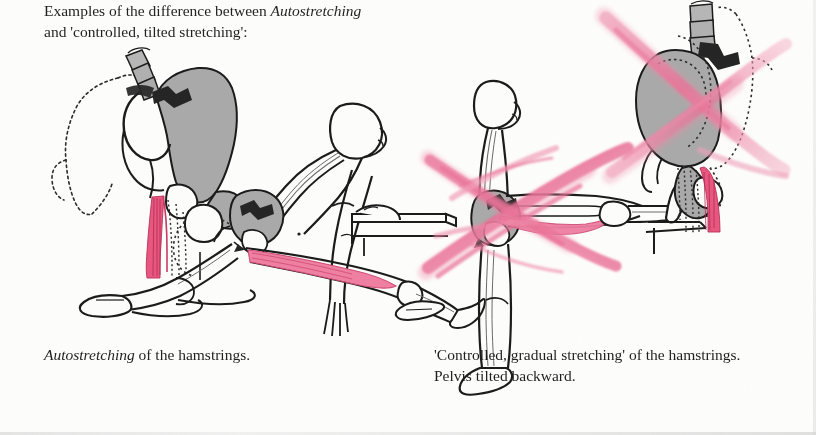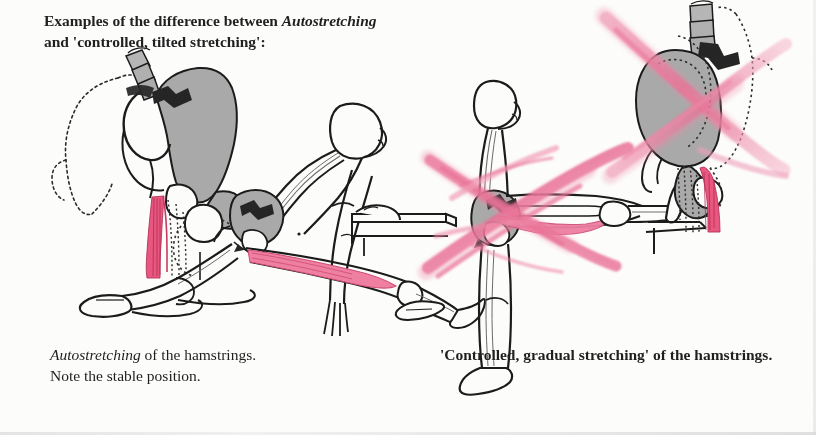--- a/index.html
+++ b/index.html
@@ -13,39 +13,38 @@
     height: 435px;
     background: #fdfdfc;
     overflow: hidden;
     font-family: "Liberation Serif", "DejaVu Serif", serif;
     color: #1a1a1a;
   }
   
   .intro {
     position: absolute;
     left: 44px;
-    top: 10px;
+    top: 0px;
     width: 420px;
     font-size: 15.5px;
     line-height: 21px;
     color: #1f1f1f;
-    font-weight: bold;
   }
   .intro .ln { display: block; white-space: pre; }
   .it { font-style: italic; }
 
   .caption {
     position: absolute;
     font-size: 15.5px;
     line-height: 20.5px;
     color: #1f1f1f;
   }
-  .caption .ln { display: block; white-space: pre; margin-left: 6px; }
+  .caption .ln { display: block; white-space: pre; }
   #caption-left  { left: 44px;  top: 345px; width: 370px; }
-  #caption-right { left: 434px; top: 345px; width: 370px; font-weight: bold; }
+  #caption-right { left: 434px; top: 345px; width: 370px; }
 
   
   .figure {
     position: absolute;
     left: 0; top: 0;
     width: 816px; height: 435px;
     pointer-events: none;
   }
   .figure svg { display: block; }
 
@@ -391,22 +390,22 @@
         <path d="M610 176 C652 148 696 114 736 84" stroke="#ef8ba9" stroke-width="16" fill="none" stroke-linecap="round"></path>
       </g>
     </g>
 
     <rect x="0" y="0" width="816" height="435" filter="url(#grain)" opacity="0.5"></rect>
   </svg>
   </div>
 
   <div class="caption" id="caption-left">
     <span class="ln"><span class="it">Autostretching</span><span> of the hamstrings.</span></span>
-    <span class="ln">Note the stable position.</span>
   </div>
 
   <div class="caption" id="caption-right">
     <span class="ln">'Controlled, gradual stretching' of the hamstrings.</span>
+    <span class="ln">Pelvis tilted backward.</span>
   </div>
 
   <div class="scan-edge-bottom"></div>
   <div class="scan-edge-right"></div>
 </div>
 
 </body></html>

